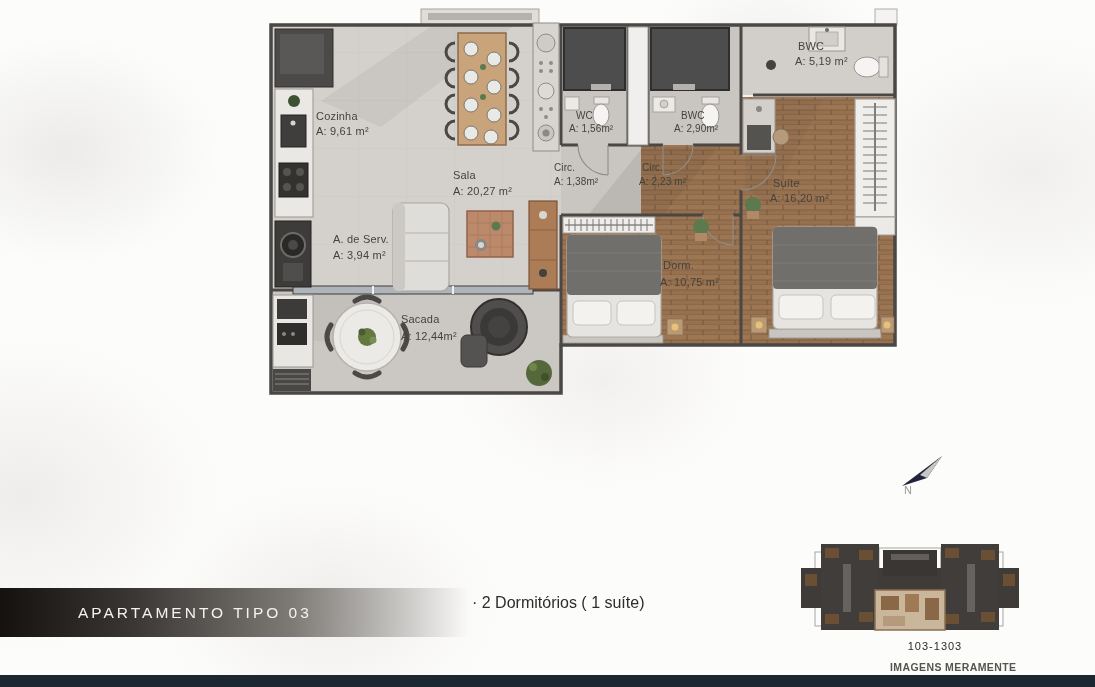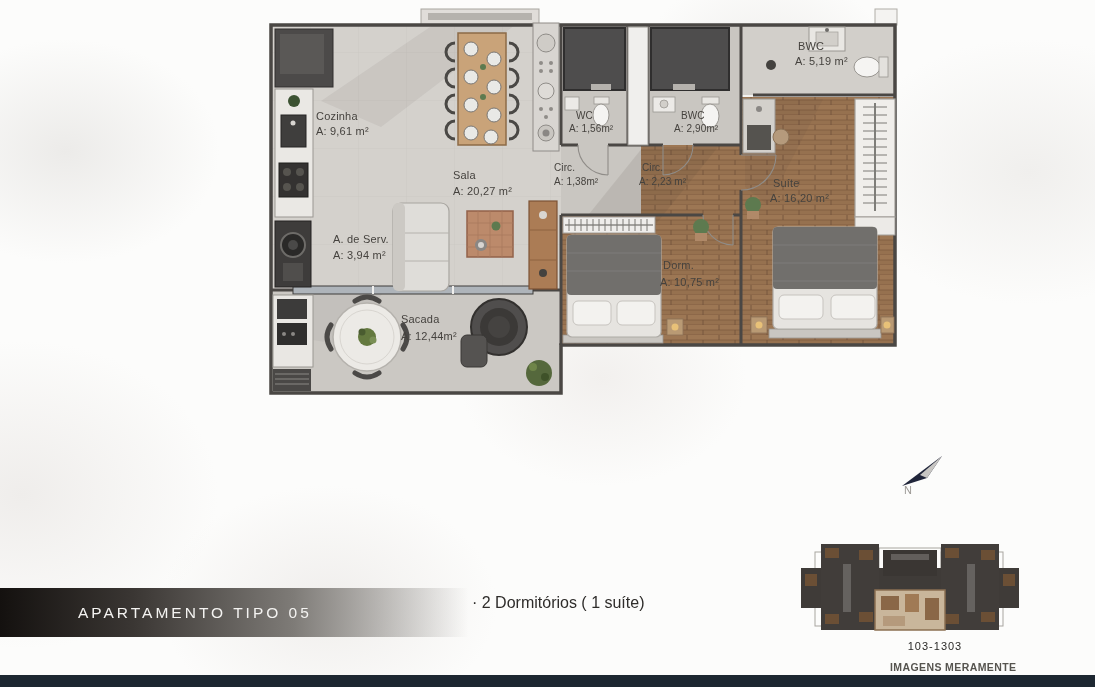--- a/index.html
+++ b/index.html
@@ -361,20 +361,20 @@
     <rect x="110" y="56" width="14" height="18" fill="#a07a55"></rect>
     <rect x="130" y="60" width="14" height="22" fill="#8a6747"></rect>
     <rect x="88" y="78" width="22" height="10" fill="#b59a7c"></rect>
   </g>
 </svg>
 
 <div class="abs" id="keyplan-caption">103-1303</div>
 <div class="abs" id="keyplan-disclaimer">IMAGENS MERAMENTE ILUSTRATIVAS</div>
 
 <div class="abs" id="title-bar">
-  <span>APARTAMENTO TIPO 05</span>
+  <span>APARTAMENTO TIPO 03</span>
 </div>
 
 <div class="abs" id="info-bullets">
   <div>· 2 Dormitórios ( 1 suíte)</div>
 </div>
 
 <div class="abs" id="footer-strip"></div>
 
 </body></html>

